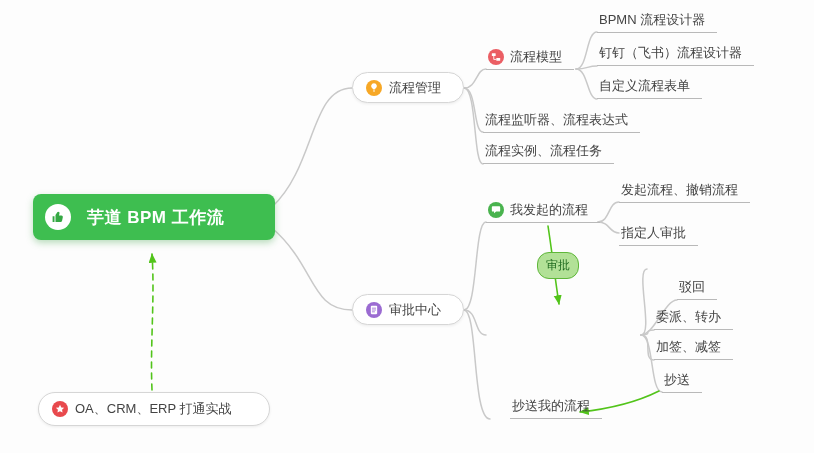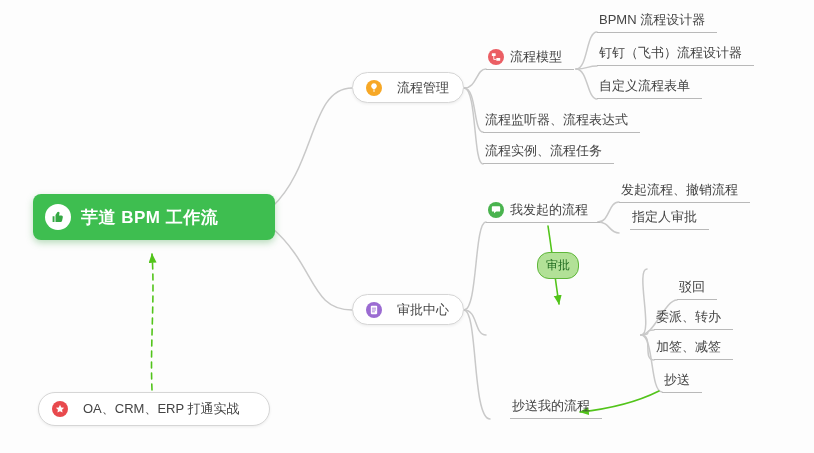--- a/index.html
+++ b/index.html
@@ -7,30 +7,30 @@
     position:relative;width:814px;height:453px;background:#fdfdfd;
     font-family:"Liberation Sans","DejaVu Sans",sans-serif;overflow:hidden;
   }
   svg.links{position:absolute;left:0;top:0;width:814px;height:453px;}
   .link{stroke:var(--connector,#c9c9c9);stroke-width:1.5;fill:none;stroke-linecap:round;}
   .rel{stroke:var(--relation_green,#52c41a);stroke-width:1.6;fill:none;stroke-linecap:round;}
   .rel.dashed{stroke-dasharray:6 5;}
 
   .central{
     position:absolute;left:33px;top:194px;width:242px;height:46px;box-sizing:border-box;
-    display:flex;align-items:center;gap:10px;padding:0 12px;
+    display:flex;align-items:center;gap:16px;padding:0 12px;
     background:var(--central_bg,#3ebe50);border-radius:8px;color:#fff;
     font-size:17px;font-weight:bold;letter-spacing:.5px;
     box-shadow:0 3px 7px rgba(60,160,70,.35);white-space:nowrap;
   }
   .central-icon{width:26px;height:26px;border-radius:50%;background:#fff;
     display:flex;align-items:center;justify-content:center;flex:0 0 26px;}
 
   .pill{
-    position:absolute;display:flex;align-items:center;gap:15px;height:31px;box-sizing:border-box;
+    position:absolute;display:flex;align-items:center;gap:7px;height:31px;box-sizing:border-box;
     padding:0 13px;background:#fff;border:1px solid #d6d6d6;border-radius:16px;
     font-size:13px;color:var(--text,#444);box-shadow:0 1px 3px rgba(0,0,0,.07);white-space:nowrap;
   }
   .pill.big{height:34px;border-radius:17px;}
 
   .leaf{
     position:absolute;display:flex;align-items:center;gap:6px;
     font-size:13px;color:var(--text,#444);line-height:18px;
     padding:0 12px 3px 2px;border-bottom:1px solid var(--underline,#b9b9b9);white-space:nowrap;
   }
@@ -153,21 +153,21 @@
       <svg width="10" height="10" viewBox="0 0 12 12">
         <path d="M2 1.6h8a1 1 0 0 1 1 1v4.2a1 1 0 0 1-1 1H6.2L3.6 10V7.8H2a1 1 0 0 1-1-1V2.6a1 1 0 0 1 1-1z" fill="#fff"></path>
       </svg>
     </span>
     <span>我发起的流程</span>
   </div>
 
   <div class="leaf" style="left:619px;top:181px;">
     <span>发起流程、撤销流程</span>
   </div>
-  <div class="leaf" style="left:619px;top:208px;margin-left:11px;">
+  <div class="leaf" style="left:619px;top:224px;">
     <span>指定人审批</span>
   </div>
 
 
   <div class="leaf" style="left:677px;top:278px;">
     <span>驳回</span>
   </div>
   <div class="leaf" style="left:654px;top:308px;">
     <span>委派、转办</span>
   </div>

